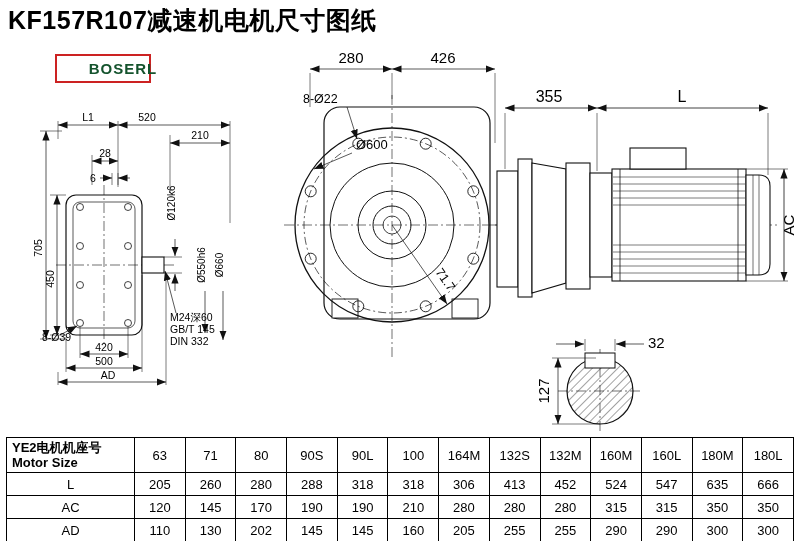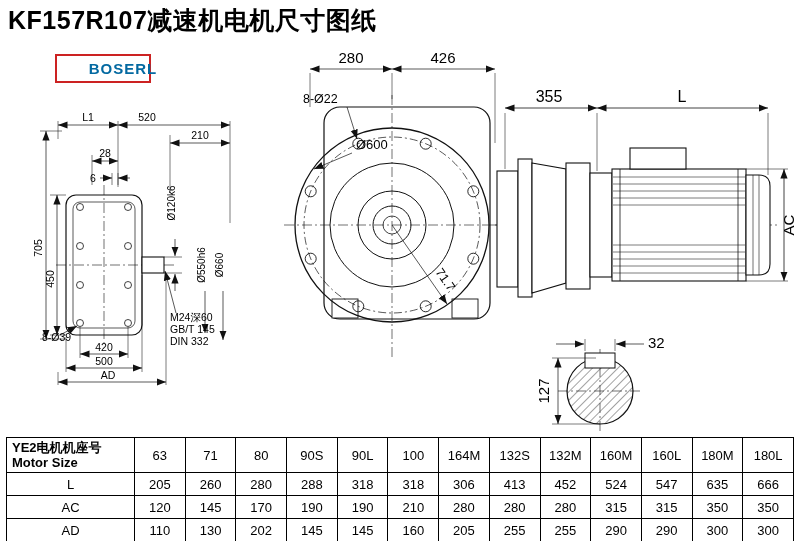--- a/index.html
+++ b/index.html
@@ -1,21 +1,21 @@
 <!DOCTYPE html>
 <html><head>
 <meta charset="utf-8">
 <style>
   html,body{margin:0;padding:0;background:#fff;}
   .page{position:relative;width:800px;height:541px;background:#fff;overflow:hidden;
         font-family:"Liberation Sans", sans-serif;color:#000;border-radius:6px;}
   .title{position:absolute;left:8px;top:4px;font-size:25px;font-weight:bold;letter-spacing:.5px;}
   .logo{position:absolute;left:55px;top:54px;width:92px;height:25px;border:2px solid #cc2222;
         display:flex;align-items:center;justify-content:center;}
-  .logo span{color:#0369a1;font-weight:bold;font-size:15px;letter-spacing:1px;padding-left:40px;}
+  .logo span{color:#14532d;font-weight:bold;font-size:15px;letter-spacing:1px;padding-left:40px;}
   svg.drawing{position:absolute;left:0;top:35px;}
   svg text{font-family:"Liberation Sans", sans-serif;fill:#000;stroke:none;}
   .dim-table{position:absolute;left:6px;top:437px;width:788px;border-collapse:collapse;
              table-layout:fixed;font-size:13px;}
   .dim-table th,.dim-table td{border:1px solid #000;text-align:center;padding:1px 0;
              font-weight:normal;height:20px;overflow:hidden;}
   .dim-table tr.hdr th{height:32px;}
   .dim-table .first{text-align:left;padding-left:5px;font-weight:bold;}
   .dim-table .first div{line-height:15px;}
 </style>

